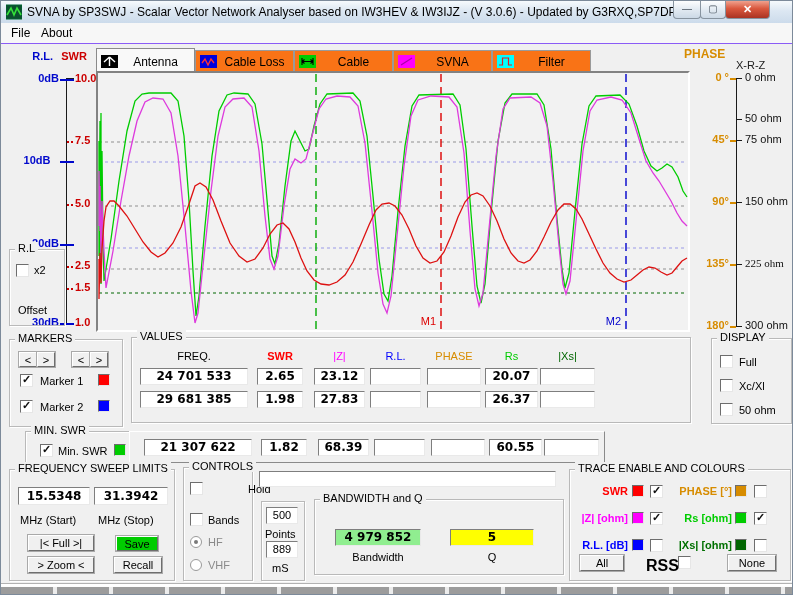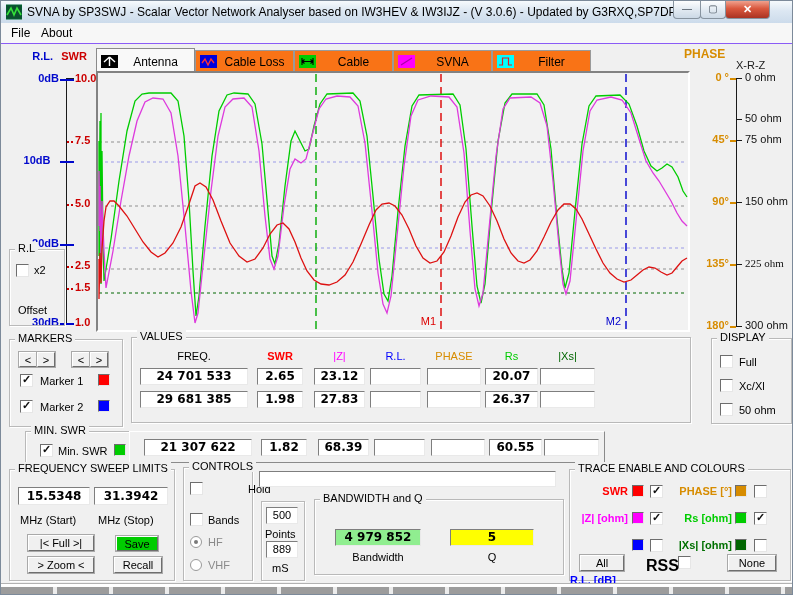--- a/index.html
+++ b/index.html
@@ -311,21 +311,21 @@
       <div class="cb checked" style="left: 80px; top: 15px;"></div>
       <div class="axlab" style="left: 92px; top: 15px; width: 70px; text-align: right; color: rgb(215, 140, 0); font-weight: bold;">PHASE [°]</div>
       <div class="swatch" style="left: 165px; top: 15px; background: rgb(215, 140, 0);"></div>
       <div class="cb" style="left: 184px; top: 15px;"></div>
       <div class="axlab" style="left: 0px; top: 42px; width: 58px; text-align: right; color: rgb(255, 0, 255); font-weight: bold;">|Z| [ohm]</div>
       <div class="swatch" style="left: 62px; top: 42px; background: rgb(255, 0, 255);"></div>
       <div class="cb checked" style="left: 80px; top: 42px;"></div>
       <div class="axlab" style="left: 92px; top: 42px; width: 70px; text-align: right; color: rgb(0, 204, 0); font-weight: bold;">Rs [ohm]</div>
       <div class="swatch" style="left: 165px; top: 42px; background: rgb(0, 204, 0);"></div>
       <div class="cb checked" style="left: 184px; top: 42px;"></div>
-      <div class="axlab" style="left: 0px; top: 69px; width: 58px; color: rgb(0, 0, 255); font-weight: bold; margin-top: 35px;">R.L. [dB]</div>
+      <div class="axlab" style="left: 0px; top: 69px; width: 58px; text-align: right; color: rgb(0, 0, 255); font-weight: bold;">R.L. [dB]</div>
       <div class="swatch" style="left: 62px; top: 69px; background: rgb(0, 0, 255);"></div>
       <div class="cb" style="left: 80px; top: 69px;"></div>
       <div class="axlab" style="left: 92px; top: 69px; width: 70px; text-align: right; color: rgb(0, 112, 0); font-weight: bold;">|Xs| [ohm]</div>
       <div class="swatch" style="left: 165px; top: 69px; background: rgb(0, 102, 0);"></div>
       <div class="cb" style="left: 184px; top: 69px;"></div>
     </div>
 
   <div class="groove"></div>
   <div class="bottomstrip"></div>
 

